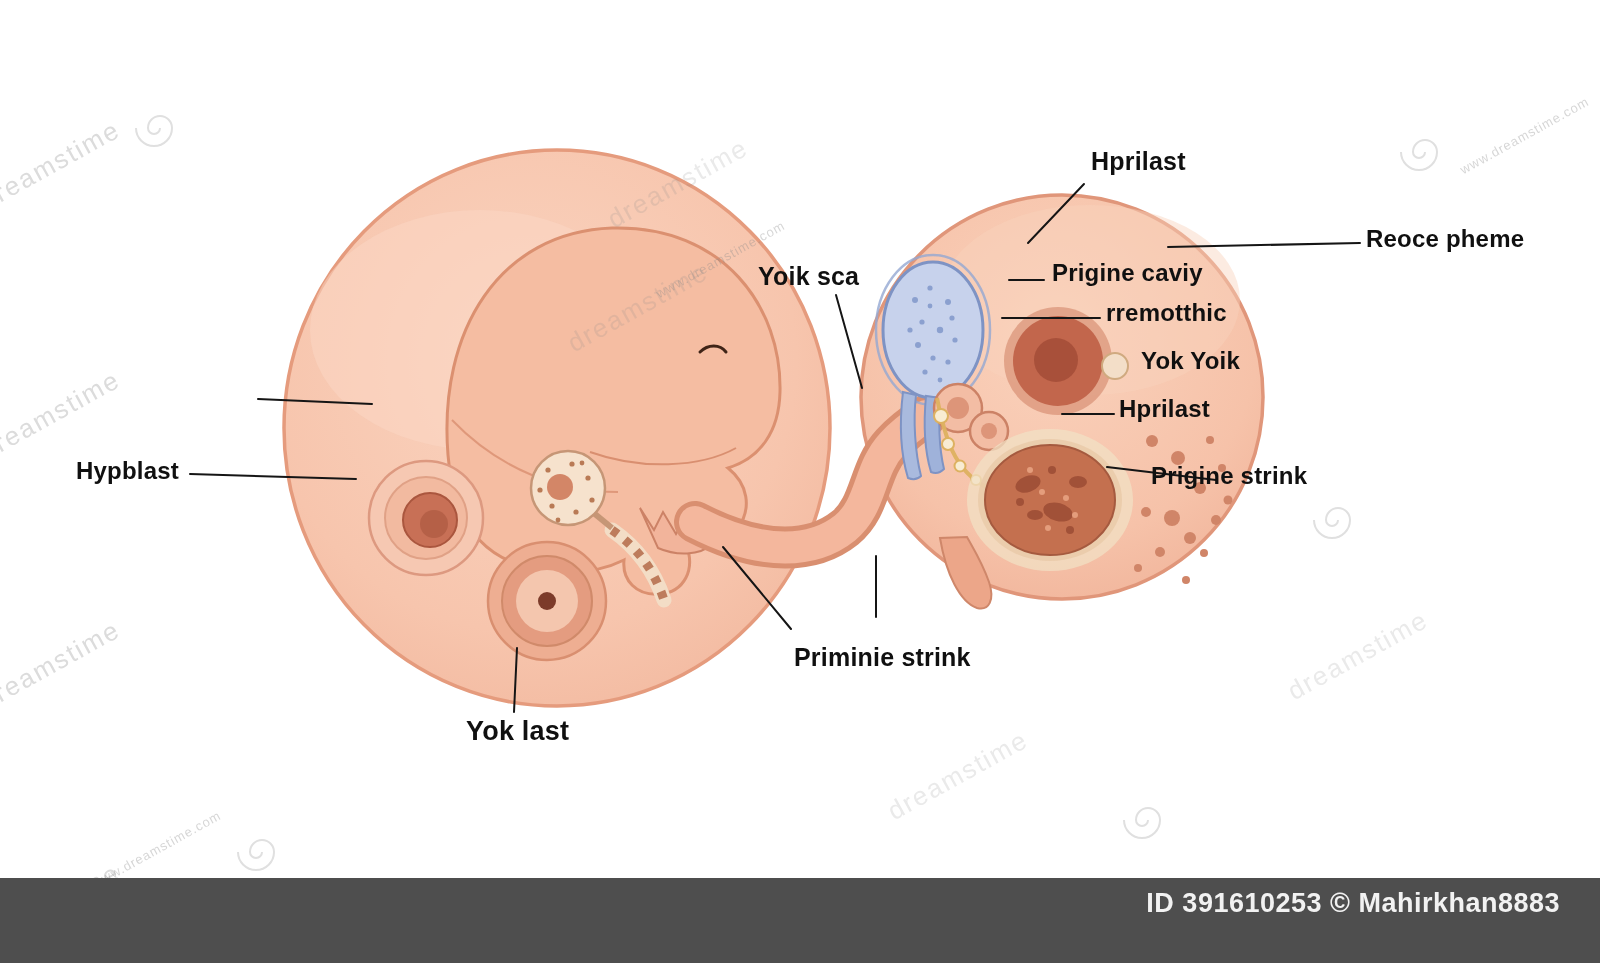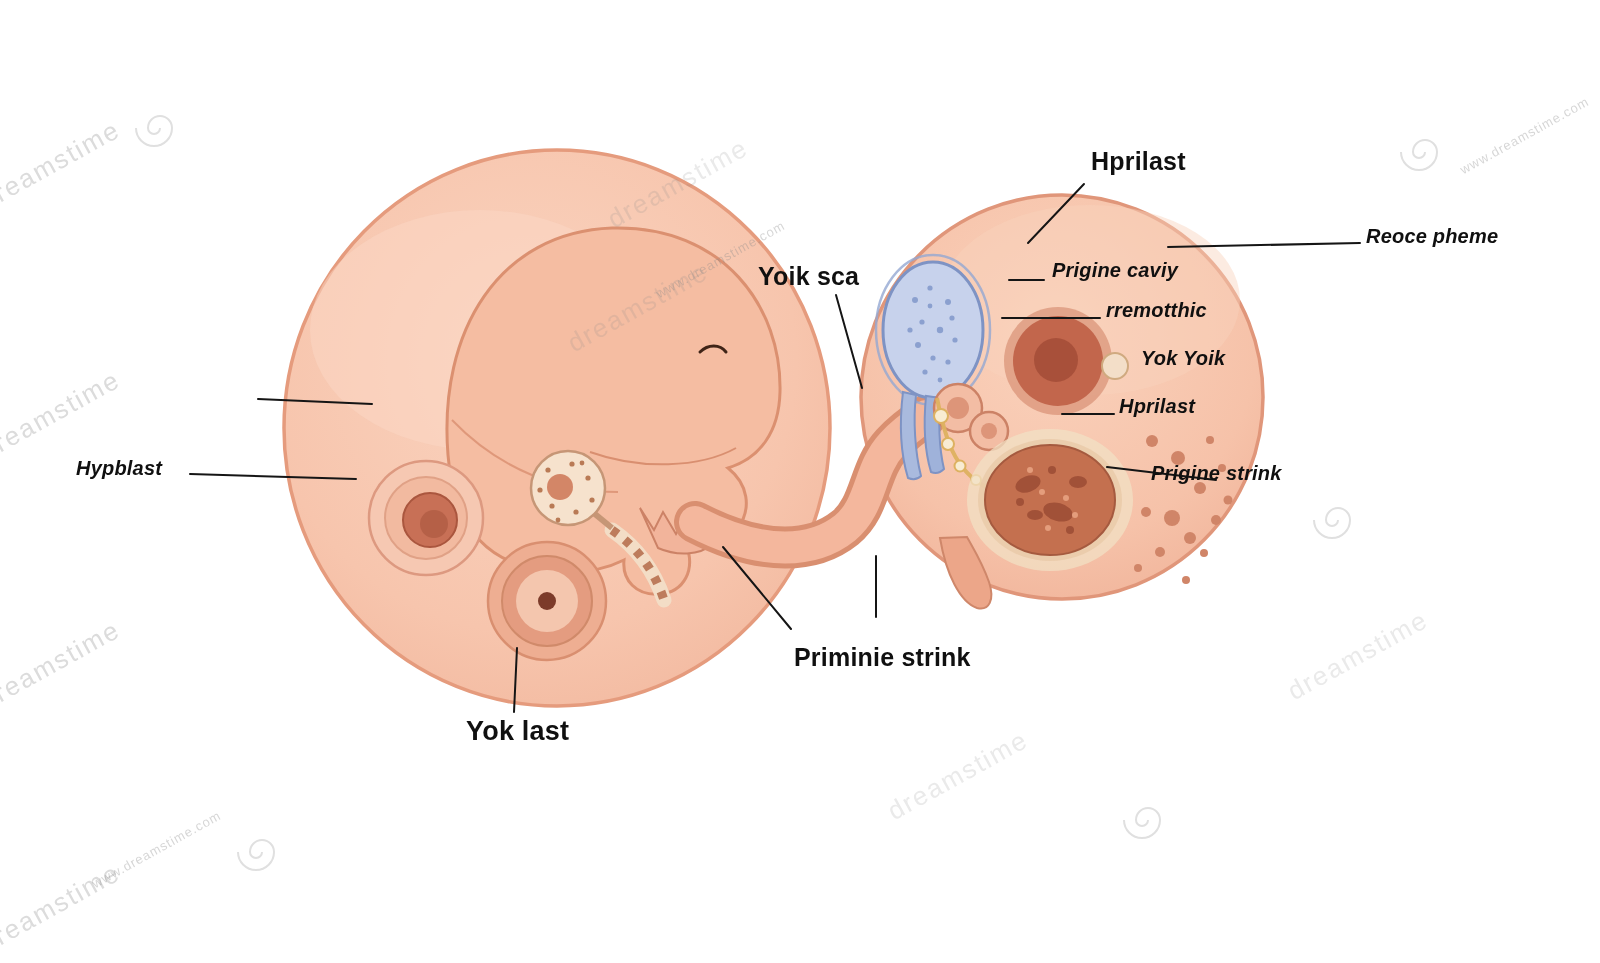--- a/index.html
+++ b/index.html
@@ -1,21 +1,21 @@
 <!DOCTYPE html>
 <html><head>
 <meta charset="utf-8">
 <style>
   html,body{margin:0;padding:0;background:#ffffff;}
   .stage{position:relative;width:1600px;height:963px;overflow:hidden;background:#ffffff;
          font-family:"Liberation Sans", sans-serif;}
   .art{position:absolute;left:0;top:0;width:1600px;height:963px;z-index:1;}
   .label{position:absolute;z-index:3;color:#101010;font-weight:700;white-space:nowrap;
          font-size:25px;letter-spacing:.2px;}
-  .label.small{font-size:20px;font-style:italic;}
+  .label.small{font-size:24px;}
   .label.big{font-size:27px;text-align:right;}
   .wm-layer{position:absolute;left:0;top:0;width:1600px;height:963px;z-index:6;pointer-events:none;}
   .wm{position:absolute;color:#8a8a8a;opacity:.30;font-size:26px;letter-spacing:2px;
       transform:rotate(-29deg);white-space:nowrap;font-weight:400;}
   .wm.faint{opacity:.18;}
   .wm-url{position:absolute;color:#8a8a8a;opacity:.35;font-size:13px;letter-spacing:1px;
       transform:rotate(-29deg);white-space:nowrap;}
   .credit-bar{position:absolute;left:0;bottom:0;width:1600px;height:85px;background:#4e4e4e;
       z-index:7;display:flex;justify-content:flex-end;align-items:flex-start;}
   .credit-text{color:#f2f2f2;font-size:27px;font-weight:700;margin:10px 40px 0 0;letter-spacing:.5px;}
@@ -242,14 +242,17 @@
     <span class="wm" style="left:-28px;top:893px;">dreamstime</span>
     <span class="wm faint" style="left:560px;top:292px;">dreamstime</span>
     <span class="wm faint" style="left:600px;top:168px;">dreamstime</span>
     <span class="wm faint" style="left:1280px;top:640px;">dreamstime</span>
     <span class="wm faint" style="left:880px;top:760px;">dreamstime</span>
     <span class="wm-url" style="left:84px;top:842px;">www.dreamstime.com</span>
     <span class="wm-url" style="left:1452px;top:128px;">www.dreamstime.com</span>
     <span class="wm-url" style="left:648px;top:252px;">www.dreamstime.com</span>
   </div>
 
+  <div class="credit-bar">
+    <span class="credit-text">ID 391610253 © Mahirkhan8883</span>
+  </div>
 
 </div>
 
 </body></html>

